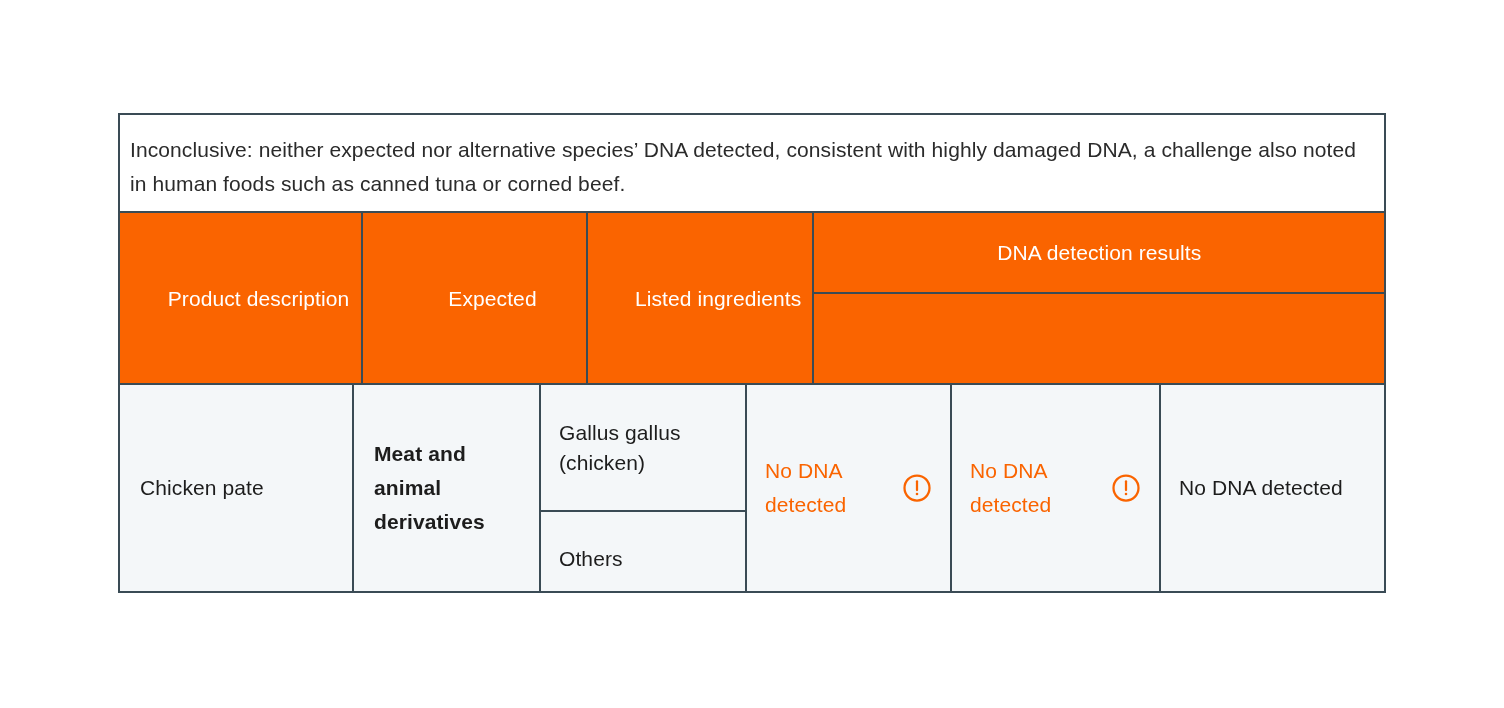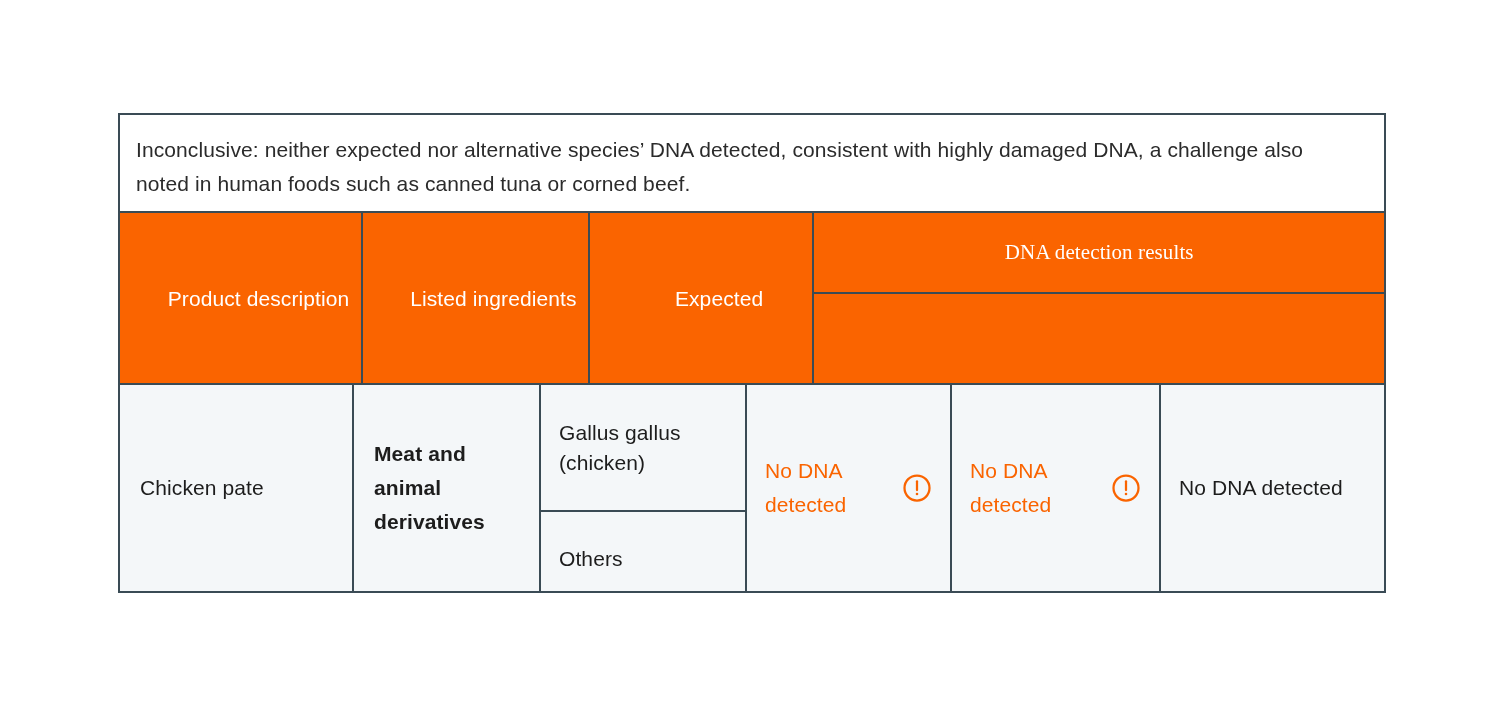--- a/index.html
+++ b/index.html
@@ -30,21 +30,21 @@
     height: 480px;
     box-sizing: border-box;
     border: 2px solid #3a4b55;
     background: #ffffff;
   }
 
   
   .caption-row {
     box-sizing: border-box;
     height: 98px;
-    padding: 18px 22px 0 16px;
+    padding: 18px 22px 0 10px;
     background: #ffffff;
     border-bottom: 2px solid #3a4b55;
   }
   .caption-text {
     font-size: 21px;
     line-height: 34px;
     color: #2b2b2b;
     letter-spacing: 0.1px;
   }
 
@@ -71,21 +71,20 @@
   }
   .h-product      { width: 226px; }
   .h-ingredients  { width: 208px; }
   .h-expected     { width: 206px; }
 
   .h-group {
     width: 622px;
     display: flex;
     flex-direction: column;
     background: #fa6400;
-    font-family: Liberation Serif, serif;
   }
   .h-group-title {
     box-sizing: border-box;
     height: 81px;
     display: flex;
     align-items: center;
     justify-content: center;
     color: #ffffff;
     font-size: 21px;
     border-bottom: 2px solid #3a4b55;
@@ -192,23 +191,23 @@
   <div class="table-wrap">
 
     <div class="caption-row">
       <div class="caption-text">Inconclusive: neither expected nor alternative species’ DNA detected, consistent with highly damaged DNA, a challenge also noted in human foods such as canned tuna or corned beef.</div>
     </div>
 
     <div class="header-block">
 
       <div class="hcell h-product">Product description</div>
 
+      <div class="hcell h-expected">Expected</div>
+
       <div class="hcell h-ingredients">Listed ingredients</div>
-
-      <div class="hcell h-expected">Expected</div>
 
       <div class="h-group">
         <div class="h-group-title">DNA detection results</div>
       </div>
 
     </div>
 
     <div class="body-row">
 
       <div class="bcell b-product">Chicken pate</div>

